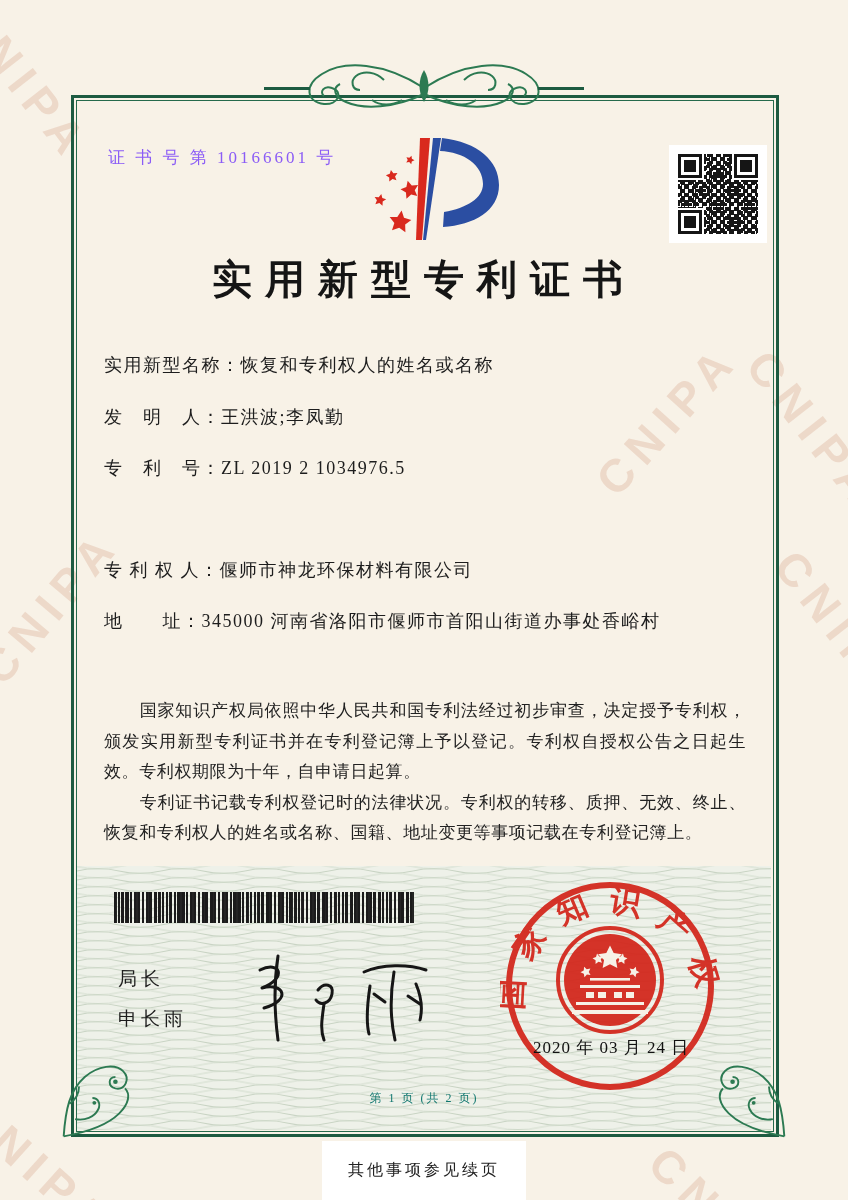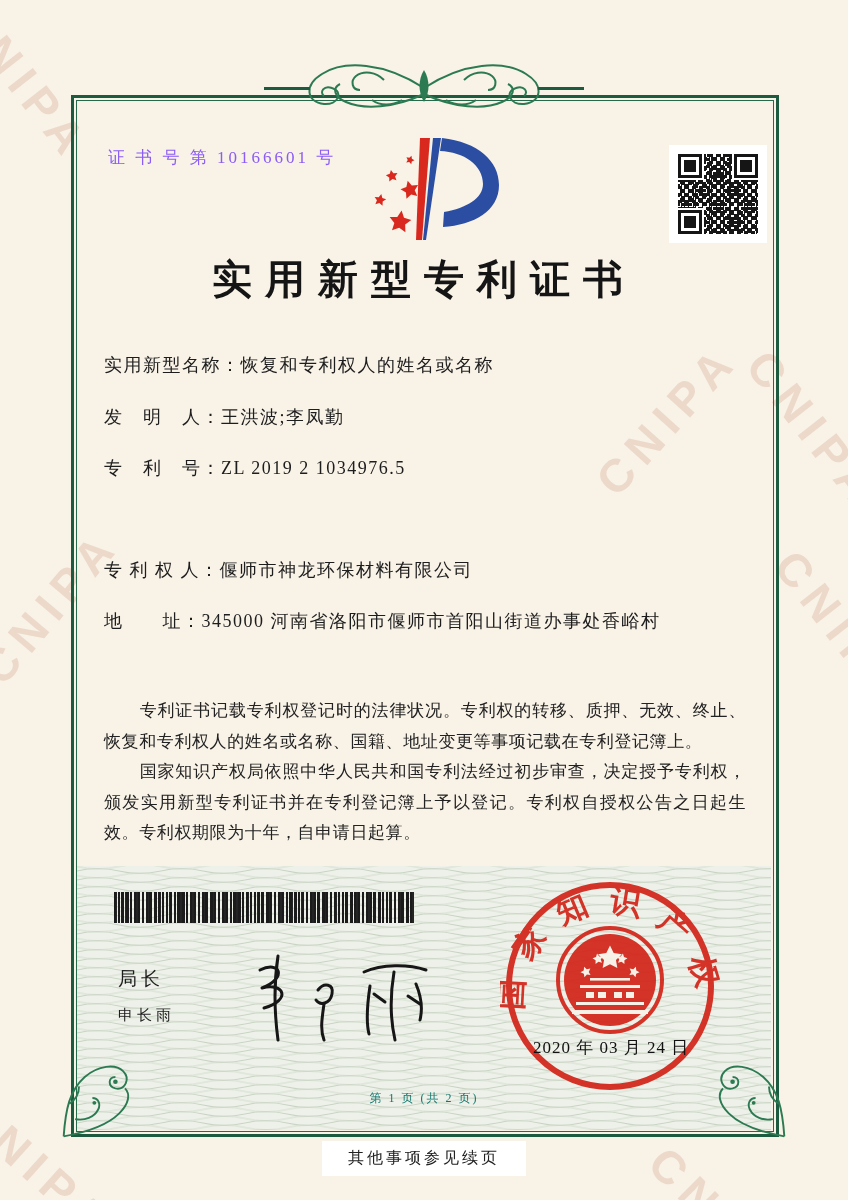--- a/index.html
+++ b/index.html
@@ -89,36 +89,36 @@
   
   .barcode{
     position:absolute;left:114px;top:892px;width:300px;height:31px;z-index:4;
     background:
       repeating-linear-gradient(90deg,#1b1b1b 0 2px,rgba(0,0,0,0) 2px 4px),
       repeating-linear-gradient(90deg,#1b1b1b 0 1px,rgba(0,0,0,0) 1px 7px),
       repeating-linear-gradient(90deg,#242424 0 3px,rgba(0,0,0,0) 3px 11px);
   }
   
   .signer-title{position:absolute;left:118px;top:966px;font-size:19px;letter-spacing:4px;color:#1c1c1c;z-index:4;}
-  .signer-name{position:absolute;left:118px;top:1006px;font-size:15px;letter-spacing:4px;color:#1c1c1c;z-index:4;}
+  .signer-name{position:absolute;left:118px;top:1006px;font-size:19px;letter-spacing:4px;color:#1c1c1c;z-index:4;}
   .signature{position:absolute;left:222px;top:938px;z-index:4;}
   
   .seal{position:absolute;left:500px;top:876px;width:220px;height:220px;z-index:5;opacity:.93;}
   .seal-date{
     position:absolute;left:505px;top:1036px;width:212px;z-index:6;
     text-align:center;font-size:17px;letter-spacing:1px;color:#111;
   }
   
   .page-info{
     position:absolute;left:0;top:1090px;width:100%;z-index:4;
     text-align:center;font-size:12px;letter-spacing:2px;color:#0f766e;
   }
   .footer-note-wrap{position:absolute;left:0;top:1141px;width:100%;text-align:center;z-index:4;}
   .footer-note{
-    display:inline-block;background:#fff;padding:7px 26px;
+    display:inline-block;background:#fff;padding:19px 26px;
     font-size:16px;letter-spacing:3px;color:#222;
   }
 </style>
 </head>
 <body>
 
 <div class="page">
 
   <span class="wm wm1">CNIPA</span>
   <span class="wm wm2">CNIPA</span>
@@ -224,22 +224,22 @@
     <span>专　利　号：</span><span>ZL 2019 2 1034976.5</span>
   </div>
   <div class="field-row f5">
     <span>专 利 权 人：</span><span>偃师市神龙环保材料有限公司</span>
   </div>
   <div class="field-row f6">
     <span>地　　址：</span><span>345000 河南省洛阳市偃师市首阳山街道办事处香峪村</span>
   </div>
 
   <div class="paras">
+    <p>国家知识产权局依照中华人民共和国专利法经过初步审查，决定授予专利权，颁发实用新型专利证书并在专利登记簿上予以登记。专利权自授权公告之日起生效。专利权期限为十年，自申请日起算。</p>
     <p>专利证书记载专利权登记时的法律状况。专利权的转移、质押、无效、终止、恢复和专利权人的姓名或名称、国籍、地址变更等事项记载在专利登记簿上。</p>
-    <p>国家知识产权局依照中华人民共和国专利法经过初步审查，决定授予专利权，颁发实用新型专利证书并在专利登记簿上予以登记。专利权自授权公告之日起生效。专利权期限为十年，自申请日起算。</p>
   </div>
 
   <div class="barcode"></div>
 
   <div class="signer-title">局长</div>
   <div class="signer-name">申长雨</div>
 
   <svg class="signature" width="230" height="110" viewBox="0 0 230 110">
     <g stroke="#161616" stroke-width="3" fill="none" stroke-linecap="round" stroke-linejoin="round">
       <path d="M56,18 C52,44 52,72 56,102"></path>

